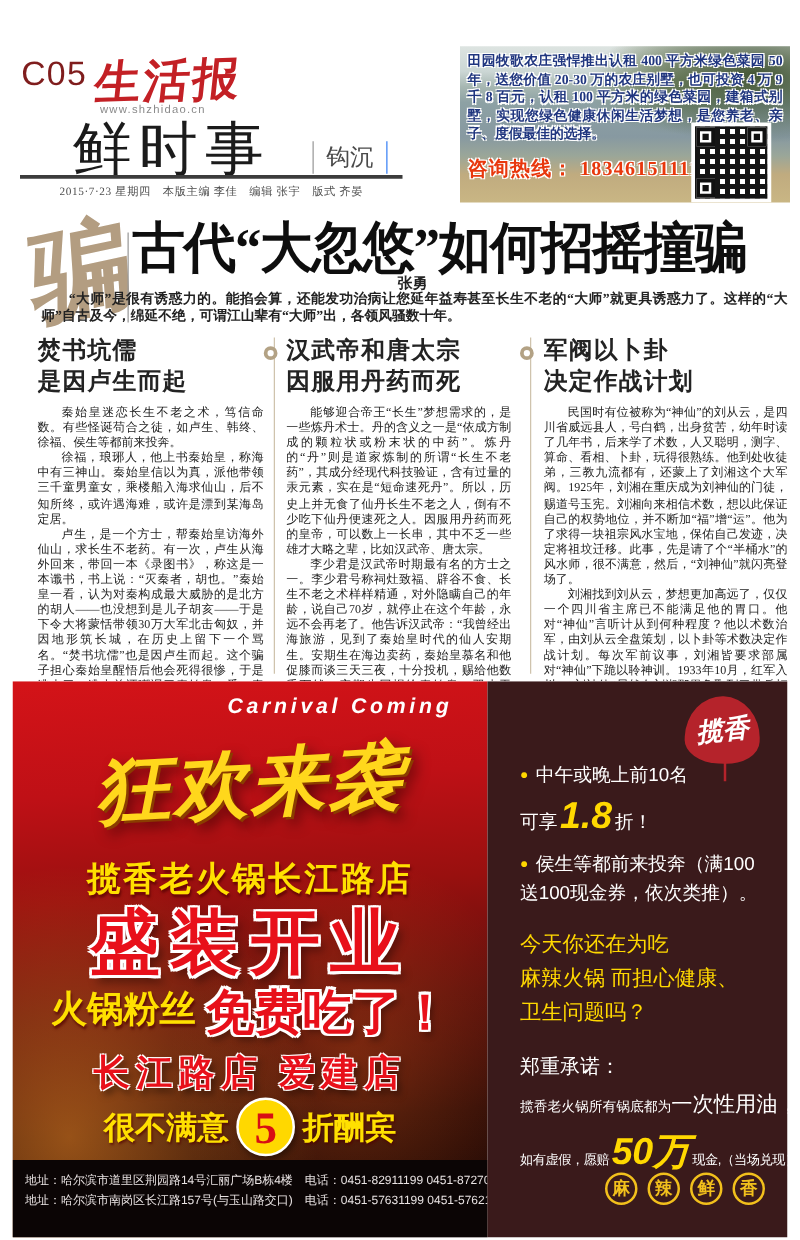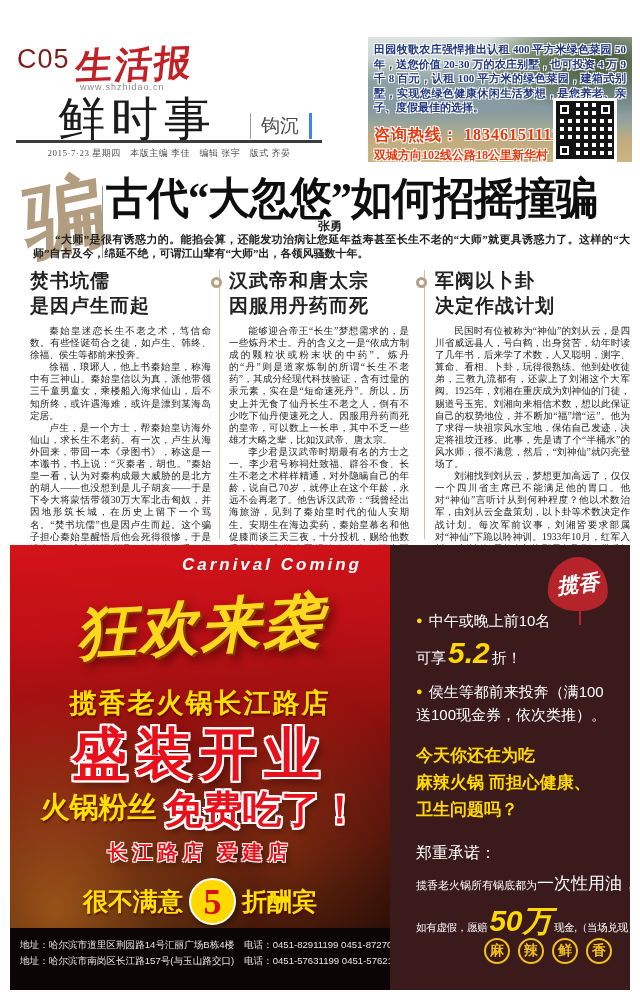--- a/index.html
+++ b/index.html
@@ -11,21 +11,21 @@
   
   .page-code { position:absolute; left:17px; top:44px; font-size:27px; color:#7f1d1d;
     font-family:"Liberation Sans","DejaVu Sans",sans-serif; letter-spacing:1px; }
   .paper-logo { position:absolute; left:76px; top:40px; font-size:37px; font-weight:bold;
     color:#c32025; transform:skewX(-8deg) rotate(-2deg); letter-spacing:2px; }
   .paper-url { position:absolute; left:80px; top:82px; font-size:9px; color:#8a8a8a;
     font-family:"Liberation Sans","DejaVu Sans",sans-serif; letter-spacing:1px; }
   .section-title { position:absolute; left:58px; top:88px; font-size:47px; font-weight:400;
     color:#1b1b1b; letter-spacing:6px; font-family:"Liberation Sans","DejaVu Sans",sans-serif; }
   .section-sub { position:absolute; left:250px; top:113px; font-size:19px; color:#4a4a4a;
-    padding:0 10px; border-left:1px solid #9a9a9a; border-right:3px solid #3b82f6; }
+    padding:0 10px; border-left:1px solid #9a9a9a; border-right:1px solid #3b82f6; }
   .header-rule { position:absolute; left:16px; top:140px; width:306px; height:3px; background:#3c3c3c; }
   .dateline { position:absolute; left:16px; top:147px; width:306px; text-align:center;
     font-size:9px; color:#4e4e4e; letter-spacing:0.5px; }
   
   .topad { position:absolute; left:368px; top:37px; width:264px; height:125px; overflow:hidden;
     background:
       radial-gradient(ellipse at 90% 18%, rgba(52,72,36,.9), rgba(52,72,36,0) 38%),
       radial-gradient(ellipse at 66% 24%, rgba(96,116,64,.55), rgba(96,116,64,0) 30%),
       linear-gradient(180deg,#dde4e1 0%,#ccd7d5 16%,#a7b7b2 26%,#8da1a4 36%,#8799a1 58%,#9aa699 70%,#c0ab7f 82%,#c9b684 100%); }
   .topad-body { padding:5px 6px 0 6px; font-size:11px; line-height:14.5px; font-weight:bold;
@@ -79,21 +79,21 @@
   .ad-store { position:absolute; left:0; top:140px; width:100%; text-align:center; font-size:27px;
     font-weight:bold; color:#ffe000; text-shadow:1px 2px 2px rgba(80,0,0,.7); letter-spacing:2px; }
   .ad-open { position:absolute; left:0; top:172px; width:100%; text-align:center; font-size:56px;
     font-weight:bold; color:#e8101a; letter-spacing:8px;
     text-shadow:-2px -2px 0 #fff,2px -2px 0 #fff,-2px 2px 0 #fff,2px 2px 0 #fff,0 -2px 0 #fff,0 2px 0 #fff,-2px 0 0 #fff,2px 0 0 #fff,4px 5px 8px rgba(0,0,0,.45); }
   .ad-free { position:absolute; left:0; top:238px; width:100%; text-align:center; }
   .ad-free .fans { font-size:29px; font-weight:bold; color:#ffe000; vertical-align:6px;
     text-shadow:1px 2px 2px rgba(80,0,0,.7); }
   .ad-free .free { font-size:39px; font-weight:bold; color:#e8101a; margin-left:8px;
     text-shadow:-2px -2px 0 #fff,2px -2px 0 #fff,-2px 2px 0 #fff,2px 2px 0 #fff,0 -2px 0 #fff,0 2px 0 #fff,-2px 0 0 #fff,2px 0 0 #fff,3px 4px 6px rgba(0,0,0,.45); }
-  .ad-branches { position:absolute; left:0; top:294px; width:100%; text-align:center; font-size:20px;
+  .ad-branches { position:absolute; left:0; top:294px; width:100%; text-align:center; font-size:29px;
     font-weight:bold; color:#e8101a; letter-spacing:5px;
     text-shadow:-1px -1px 0 #fff,1px -1px 0 #fff,-1px 1px 0 #fff,1px 1px 0 #fff,3px 4px 6px rgba(0,0,0,.5); }
   .ad-discount { position:absolute; left:0; top:333px; width:100%; display:flex; align-items:center;
     justify-content:center; gap:6px; }
   .ad-discount .dtxt { font-size:25px; font-weight:bold; color:#ffe000;
     text-shadow:1px 2px 2px rgba(80,0,0,.7); }
   .ad-discount .dcircle { width:47px; height:47px; border-radius:50%; background:#ffd800;
     border:2px solid #fff; display:flex; align-items:center; justify-content:center;
     font-size:36px; font-weight:bold; color:#d80e14; box-shadow:2px 3px 5px rgba(0,0,0,.4); }
   .addrbar { position:absolute; left:0; bottom:0; width:380px; height:62px; background:#0b0505;
@@ -107,21 +107,21 @@
     display:flex; align-items:center; justify-content:center; }
   .lx-logo .lx-txt { color:#fff; font-size:21px; font-weight:bold; font-style:italic;
     font-family:"Liberation Serif","DejaVu Serif",serif; transform:rotate(-8deg); }
   .lx-tail { position:absolute; right:49px; top:64px; width:2px; height:16px; background:#b5232b; }
   .ar-body { position:absolute; left:26px; top:64px; width:196px; }
   .dot { color:#ffd800; font-size:11px; margin-right:6px; vertical-align:2px; }
   .b-line { color:#fff; font-size:15px; line-height:22px; }
   .b-sub { color:#fff; font-size:15px; margin:4px 0 10px 0; }
   .big45 { color:#ffd800; font-size:30px; font-weight:bold; font-style:italic; padding:0 2px; }
   .b2 { color:#fff; font-size:15px; line-height:23px; margin-bottom:16px; }
-  .question { color:#ffd800; font-size:17px; font-weight:bold; line-height:27px; margin-bottom:20px; }
+  .question { color:#ffd800; font-size:17px; font-weight:normal; line-height:27px; margin-bottom:20px; }
   .promise-label { color:#fff; font-size:16px; font-weight:normal; margin-bottom:8px; }
   .promise-line { color:#fff; font-size:11px; white-space:nowrap; margin-bottom:6px; }
   .promise-line .pbig { font-size:17px; }
   .claim-line { color:#fff; font-size:10.5px; white-space:nowrap; letter-spacing:-0.3px; }
   .claim-line .cbig { color:#ffd800; font-size:30px; font-weight:bold; font-style:italic; padding:0 2px; }
   .badges { position:absolute; right:18px; bottom:26px; display:flex; gap:8px; }
   .badge { width:26px; height:26px; border:2px solid #f2c01c; border-radius:50%;
     display:flex; align-items:center; justify-content:center; color:#f2c01c;
     font-size:14px; font-weight:bold; font-family:"Liberation Serif","DejaVu Serif",serif; }
 </style>
@@ -132,21 +132,20 @@
 <div class="paper-logo">生活报</div>
 <div class="paper-url">www.shzhidao.cn</div>
 <div class="section-title">鲜时事</div>
 <div class="section-sub">钩沉</div>
 <div class="header-rule"></div>
 <div class="dateline">2015·7·23 星期四　本版主编 李佳　编辑 张宇　版式 齐晏</div>
 
 <div class="topad">
   <div class="topad-body">田园牧歌农庄强悍推出认租 400 平方米绿色菜园 50 年，送您价值 20-30 万的农庄别墅，也可投资 4 万 9 千 8 百元，认租 100 平方米的绿色菜园，建箱式别墅，实现您绿色健康休闲生活梦想，是您养老、亲子、度假最佳的选择。</div>
   <div class="topad-hot">咨询热线： 18346151111</div>
-  <div class="topad-route">双城方向102线公路18公里新华村</div>
   <div class="qr">
     <div class="finder f-tl"></div>
     <div class="finder f-tr"></div>
     <div class="finder f-bl"></div>
   </div>
 </div>
 
 <div class="stamp">骗</div>
 <div class="stamp-rule"></div>
 <h1 class="headline">古代“大忽悠”如何招摇撞骗</h1>
@@ -210,21 +209,21 @@
     </div>
   </div>
 
   <div class="ad-right">
     <div class="lx-logo">
       <span class="lx-txt">揽香</span>
     </div>
     <div class="lx-tail"></div>
     <div class="ar-body">
       <div class="b-line"><span class="dot">●</span><span>中午或晚上前10名</span></div>
-      <div class="b-sub"><span>可享</span><span class="big45">5.2</span><span>折！</span></div>
+      <div class="b-sub"><span>可享</span><span class="big45">1.8</span><span>折！</span></div>
       <div class="b2"><span class="dot">●</span><span>侯生等都前来投奔（满100送100现金券，依次类推）。</span></div>
       <div class="question">
         <div>今天你还在为吃</div>
         <div>麻辣火锅 而担心健康、</div>
         <div>卫生问题吗？</div>
       </div>
       <div class="promise-label">郑重承诺：</div>
       <div class="promise-line"><span>揽香老火锅所有锅底都为</span><span class="pbig">一次性用油，</span></div>
       <div class="claim-line"><span>如有虚假，愿赔</span><span class="cbig">50万</span><span>现金,（当场兑现）</span></div>
     </div>

